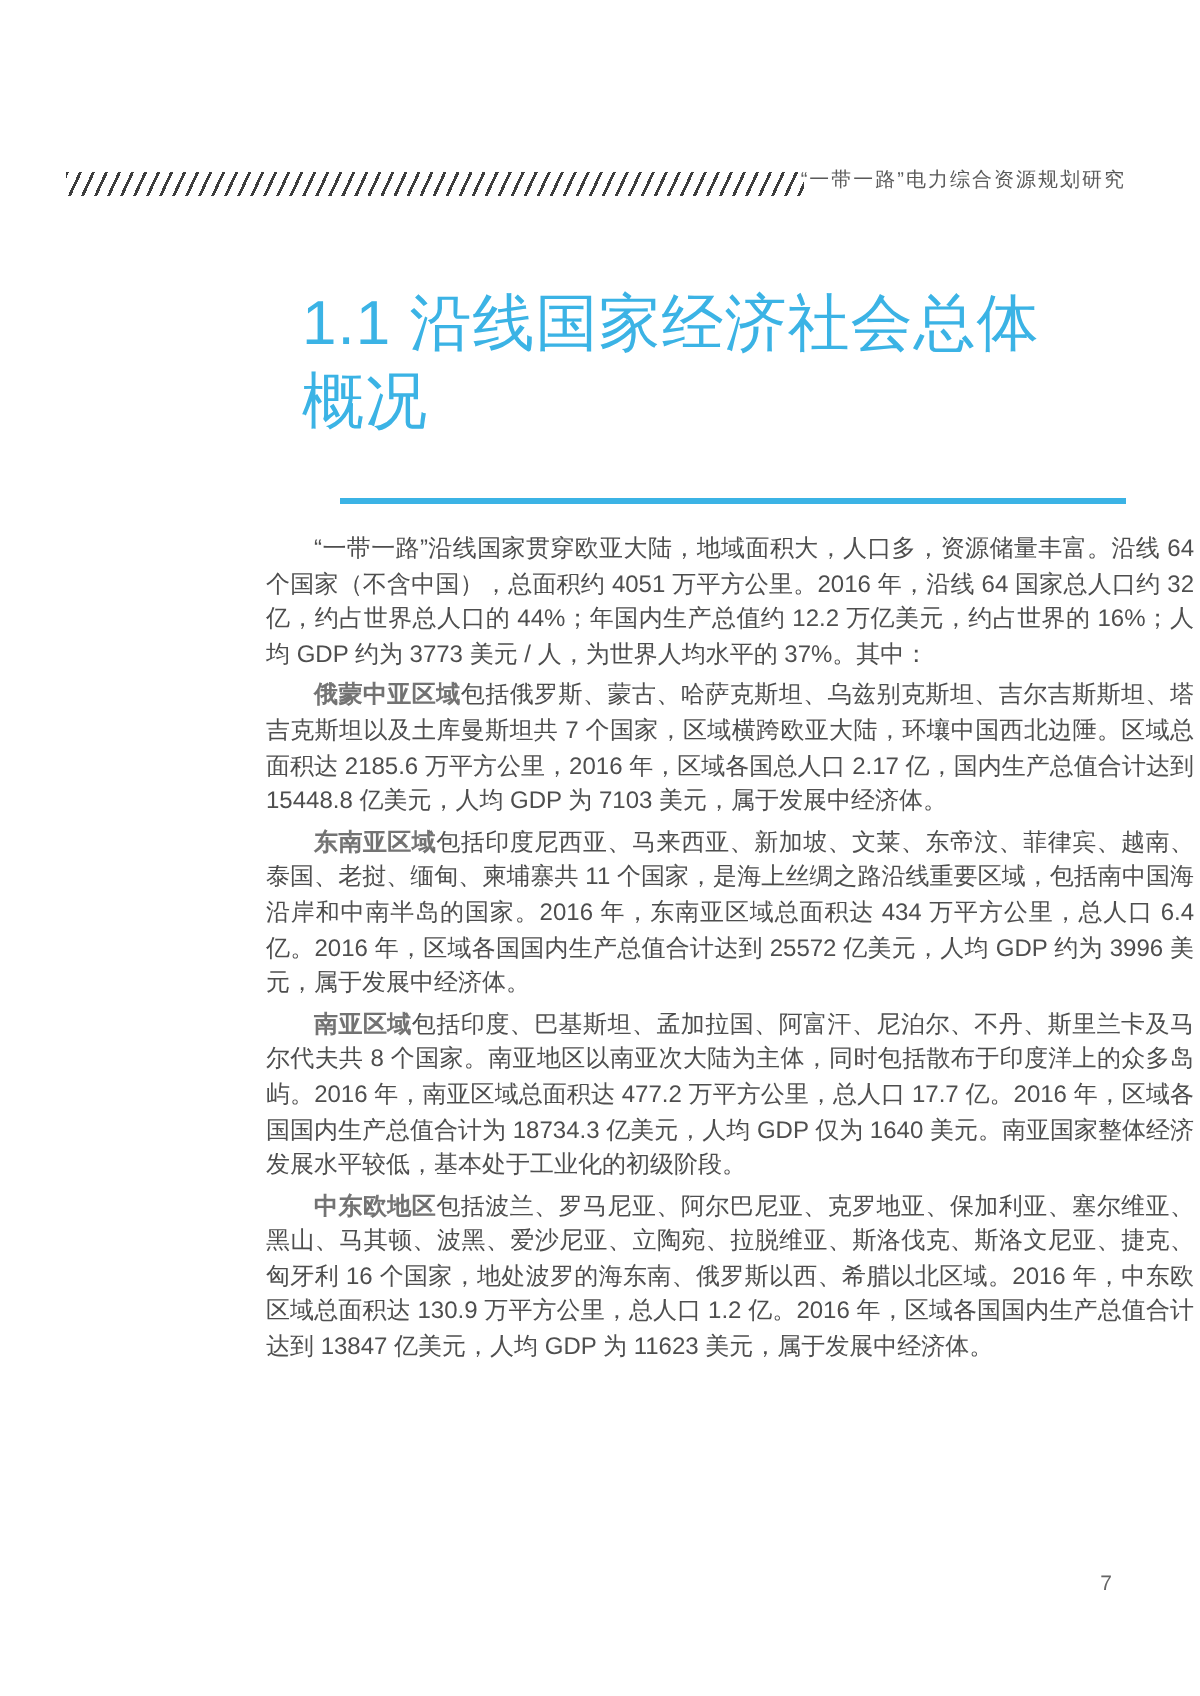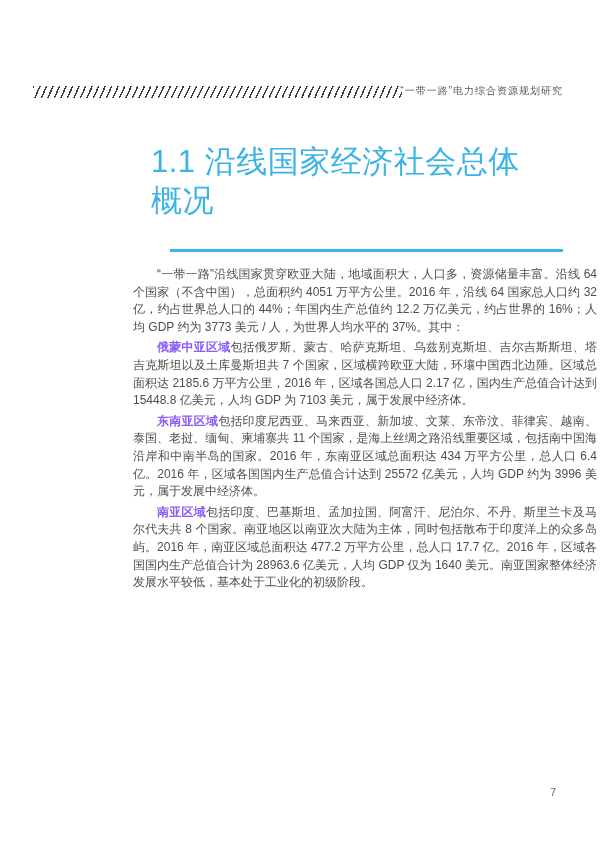--- a/index.html
+++ b/index.html
@@ -41,21 +41,21 @@
   
   .body-text {
     position:absolute; left:133px; top:266px;
     width:464px;
     font-size:12px; line-height:17.6px;
     color:#4e4e4e;
     text-align:justify;
     text-justify:inter-ideograph;
   }
   .body-text p { margin:0 0 3px 0; text-indent:2em; word-break:break-all; }
-  .body-text .lead { font-weight:700; color:#8b5cf6; }
+  .body-text .lead { font-weight:700; color:#737373; }
   
   .page-number {
     position:absolute; top:786px; right:44px;
     font-size:10.5px; color:#666666;
   }
 </style>
 </head>
 <body>
 
 <div class="page">
@@ -63,18 +63,19 @@
   <div class="hatch"></div>
   <div class="running-head">“一带一路”电力综合资源规划研究</div>
 
   <h1 class="section-title">1.1 沿线国家经济社会总体概况</h1>
   <div class="title-rule"></div>
 
   <main class="body-text">
     <p><span class="lead"></span><span>“一带一路”沿线国家贯穿欧亚大陆，地域面积大，人口多，资源储量丰富。沿线 64 个国家（不含中国），总面积约 4051 万平方公里。2016 年，沿线 64 国家总人口约 32 亿，约占世界总人口的 44%；年国内生产总值约 12.2 万亿美元，约占世界的 16%；人均 GDP 约为 3773 美元 / 人，为世界人均水平的 37%。其中：</span></p>
     <p><span class="lead">俄蒙中亚区域</span><span>包括俄罗斯、蒙古、哈萨克斯坦、乌兹别克斯坦、吉尔吉斯斯坦、塔吉克斯坦以及土库曼斯坦共 7 个国家，区域横跨欧亚大陆，环壤中国西北边陲。区域总面积达 2185.6 万平方公里，2016 年，区域各国总人口 2.17 亿，国内生产总值合计达到 15448.8 亿美元，人均 GDP 为 7103 美元，属于发展中经济体。</span></p>
     <p><span class="lead">东南亚区域</span><span>包括印度尼西亚、马来西亚、新加坡、文莱、东帝汶、菲律宾、越南、泰国、老挝、缅甸、柬埔寨共 11 个国家，是海上丝绸之路沿线重要区域，包括南中国海沿岸和中南半岛的国家。2016 年，东南亚区域总面积达 434 万平方公里，总人口 6.4 亿。2016 年，区域各国国内生产总值合计达到 25572 亿美元，人均 GDP 约为 3996 美元，属于发展中经济体。</span></p>
-    <p><span class="lead">南亚区域</span><span>包括印度、巴基斯坦、孟加拉国、阿富汗、尼泊尔、不丹、斯里兰卡及马尔代夫共 8 个国家。南亚地区以南亚次大陆为主体，同时包括散布于印度洋上的众多岛屿。2016 年，南亚区域总面积达 477.2 万平方公里，总人口 17.7 亿。2016 年，区域各国国内生产总值合计为 28963.6 亿美元，人均 GDP 仅为 1640 美元。南亚国家整体经济发展水平较低，基本处于工业化的初级阶段。</span></p>
+    <p><span class="lead">南亚区域</span><span>包括印度、巴基斯坦、孟加拉国、阿富汗、尼泊尔、不丹、斯里兰卡及马尔代夫共 8 个国家。南亚地区以南亚次大陆为主体，同时包括散布于印度洋上的众多岛屿。2016 年，南亚区域总面积达 477.2 万平方公里，总人口 17.7 亿。2016 年，区域各国国内生产总值合计为 18734.3 亿美元，人均 GDP 仅为 1640 美元。南亚国家整体经济发展水平较低，基本处于工业化的初级阶段。</span></p>
+    <p><span class="lead">中东欧地区</span><span>包括波兰、罗马尼亚、阿尔巴尼亚、克罗地亚、保加利亚、塞尔维亚、黑山、马其顿、波黑、爱沙尼亚、立陶宛、拉脱维亚、斯洛伐克、斯洛文尼亚、捷克、匈牙利 16 个国家，地处波罗的海东南、俄罗斯以西、希腊以北区域。2016 年，中东欧区域总面积达 130.9 万平方公里，总人口 1.2 亿。2016 年，区域各国国内生产总值合计达到 13847 亿美元，人均 GDP 为 11623 美元，属于发展中经济体。</span></p>
   </main>
 
   <div class="page-number">7</div>
 
 </div>
 
 </body></html>

